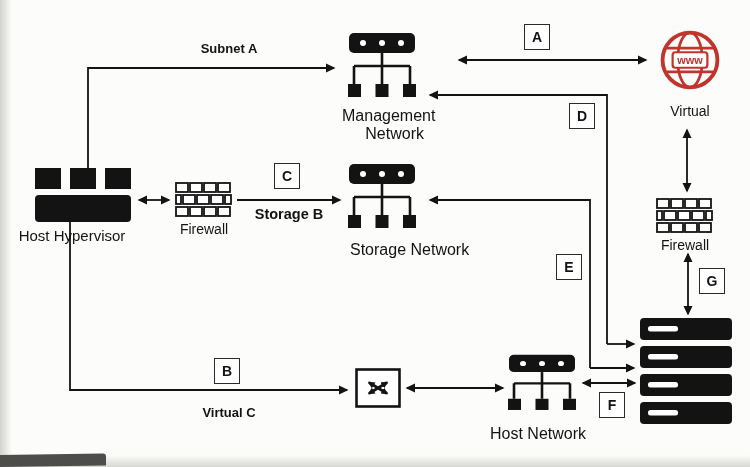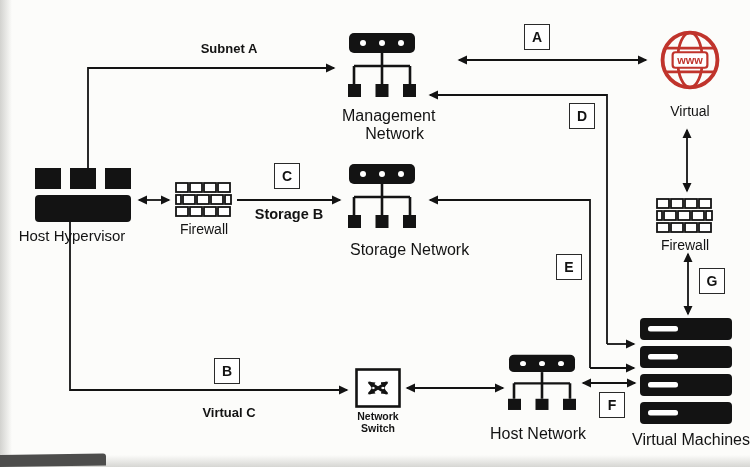--- a/index.html
+++ b/index.html
@@ -160,36 +160,34 @@
       <rect x="0" y="56" width="92" height="22" rx="4"></rect>
       <rect x="0" y="84" width="92" height="22" rx="4"></rect>
     </g>
     <g fill="#ffffff">
       <rect x="8" y="8" width="30" height="5.5" rx="2.5"></rect>
       <rect x="8" y="36" width="30" height="5.5" rx="2.5"></rect>
       <rect x="8" y="64" width="30" height="5.5" rx="2.5"></rect>
       <rect x="8" y="92" width="30" height="5.5" rx="2.5"></rect>
     </g>
   </svg>
-  <div class="label net-label nowrap" style="left:632px;top:431px;width:108px;">Virtual Machines</div>
 
   <svg class="abs" style="left:355px;top:368px" width="46" height="40" viewBox="0 0 46 40">
     <defs>
       <marker id="sm" markerUnits="userSpaceOnUse" markerWidth="9" markerHeight="9" refX="5.5" refY="4" orient="auto">
         <path d="M0,0.5 L7,4 L0,7.5 Z" fill="#131313"></path>
       </marker>
       <marker id="sms" markerUnits="userSpaceOnUse" markerWidth="9" markerHeight="9" refX="2" refY="4" orient="auto">
         <path d="M7.5,0.5 L0.5,4 L7.5,7.5 Z" fill="#131313"></path>
       </marker>
     </defs>
     <rect x="1.5" y="1.5" width="43" height="37" fill="#ffffff" stroke="#131313" stroke-width="2.6"></rect>
     <line x1="14" y1="14.5" x2="32" y2="25.5" stroke="#131313" stroke-width="2.8" marker-start="url(#sms)" marker-end="url(#sm)"></line>
     <line x1="14" y1="25.5" x2="32" y2="14.5" stroke="#131313" stroke-width="2.8" marker-start="url(#sms)" marker-end="url(#sm)"></line>
   </svg>
-  <div class="label" style="left:343px;top:410px;width:70px;font-weight:bold;font-size:10.5px;">Network Switch</div>
 
   <svg class="abs" style="left:508px;top:354px" width="68" height="62" viewBox="0 0 68 72" preserveAspectRatio="none">
     <rect x="1" y="1" width="66" height="20" rx="5" fill="#131313"></rect>
     <circle cx="15" cy="11" r="3" fill="#ffffff"></circle>
       <circle cx="34" cy="11" r="3" fill="#ffffff"></circle>
       <circle cx="53" cy="11" r="3" fill="#ffffff"></circle>
     <g stroke="#131313" stroke-width="2.6" fill="none">
       <path d="M34 21 L34 34"></path>
         <path d="M6 34 L62 34"></path>
       <path d="M6 34 L6 52"></path>

